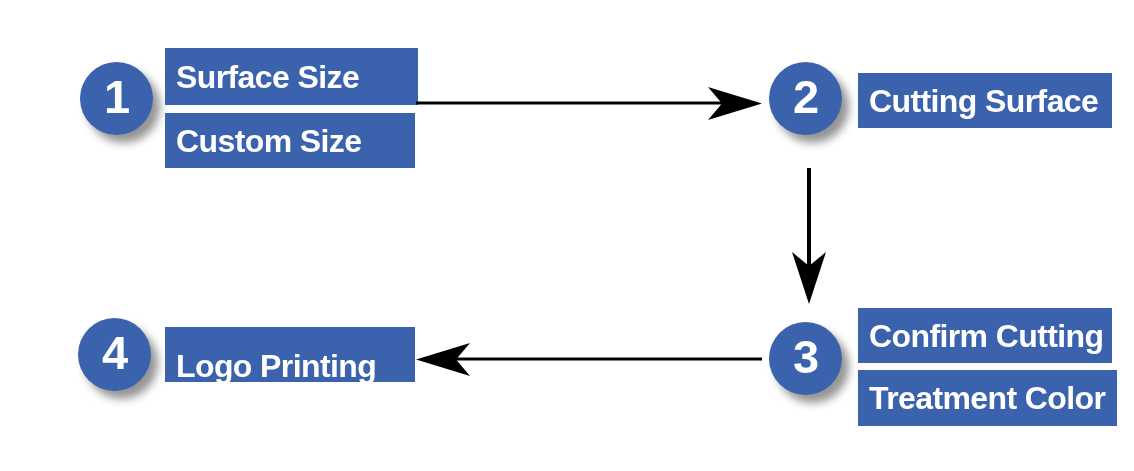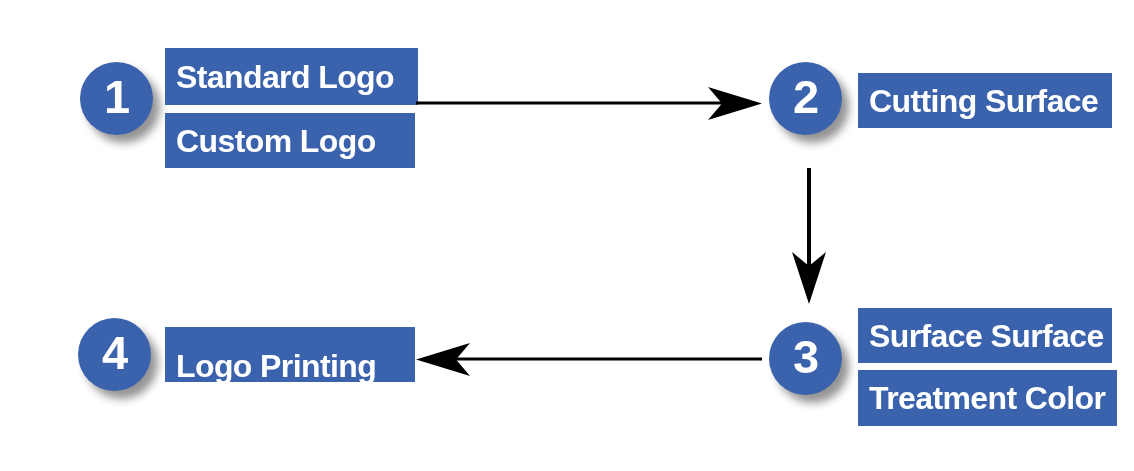--- a/index.html
+++ b/index.html
@@ -78,24 +78,24 @@
 </style>
 </head>
 <body>
 
 <div id="canvas">
 
   <div class="step-circle" id="circle-1">
     <span>1</span>
   </div>
   <div class="label-box" id="box-standard-size">
-    <span>Standard Logo</span>
+    <span>Surface Size</span>
   </div>
   <div class="label-box" id="box-custom-size">
-    <span>Custom Logo</span>
+    <span>Custom Size</span>
   </div>
 
   <svg class="arrow-svg" id="arrow-1-to-2" viewBox="0 0 346 40">
     <path d="M 0,18.5 L 306,18.5 L 306,15.5 L 0,15.5 Z" fill="#000000"></path>
     <path d="M 346,17.5 L 292,1 L 306,17.5 L 292,34 Z" fill="#000000"></path>
   </svg>
 
   <div class="step-circle" id="circle-2">
     <span>2</span>
   </div>
@@ -105,21 +105,21 @@
 
   <svg class="arrow-svg" id="arrow-2-to-3" viewBox="0 0 42 136">
     <path d="M 19,0 L 19,104 L 23,104 L 23,0 Z" fill="#000000"></path>
     <path d="M 21,136 L 4,84 L 21,98 L 38,84 Z" fill="#000000"></path>
   </svg>
 
   <div class="step-circle" id="circle-3">
     <span>3</span>
   </div>
   <div class="label-box" id="box-confirm-surface">
-    <span>Surface Surface</span>
+    <span>Confirm Cutting</span>
   </div>
   <div class="label-box" id="box-treatment-color">
     <span>Treatment Color</span>
   </div>
 
   <svg class="arrow-svg" id="arrow-3-to-4" viewBox="0 0 346 40">
     <path d="M 346,18.5 L 40,18.5 L 40,15.5 L 346,15.5 Z" fill="#000000"></path>
     <path d="M 0,17.5 L 54,1 L 40,17.5 L 54,34 Z" fill="#000000"></path>
   </svg>
 

